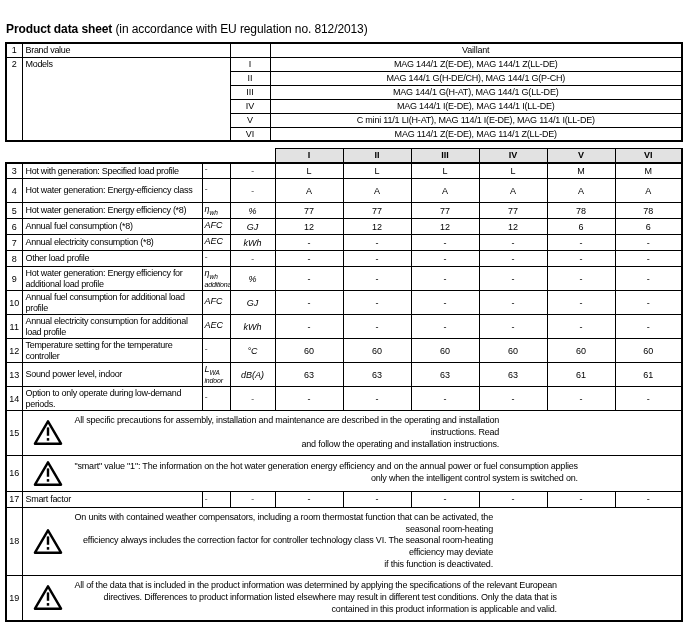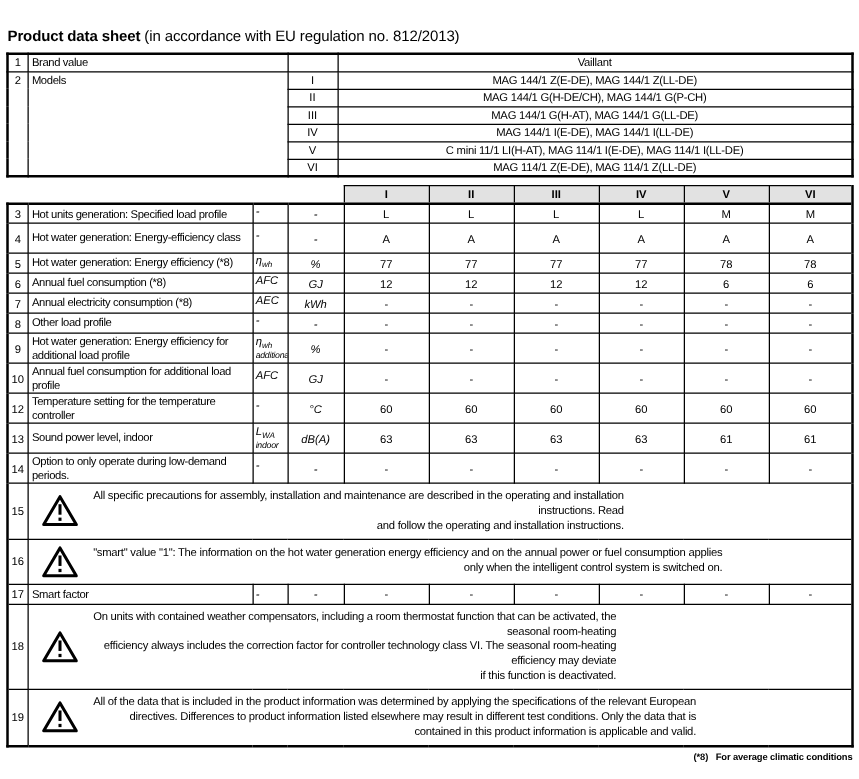--- a/index.html
+++ b/index.html
@@ -119,21 +119,21 @@
       <td class="band">I</td>
       <td class="band">II</td>
       <td class="band">III</td>
       <td class="band">IV</td>
       <td class="band">V</td>
       <td class="band br">VI</td>
     </tr>
 
     <tr class="rh1">
       <td class="c-num bl bt">3</td>
-      <td class="c-label bt">Hot units generation: Specified load profile</td>
+      <td class="c-label bt">Hot with generation: Specified load profile</td>
       <td class="c-sym bt"><span>-</span><sub class="sym-sub"></sub><span class="sym-l2"></span></td>
       <td class="c-unit bt">-</td>
       <td class="c-val bt">L</td>
       <td class="c-val bt">L</td>
       <td class="c-val bt">L</td>
       <td class="c-val bt">L</td>
       <td class="c-val bt">M</td>
       <td class="c-val bt br">M</td>
     </tr>
 
@@ -221,20 +221,32 @@
       <td class="c-sym"><span>AFC</span><sub class="sym-sub"></sub><span class="sym-l2"></span></td>
       <td class="c-unit">GJ</td>
       <td class="c-val">-</td>
       <td class="c-val">-</td>
       <td class="c-val">-</td>
       <td class="c-val">-</td>
       <td class="c-val">-</td>
       <td class="c-val br">-</td>
     </tr>
 
+    <tr class="rh2">
+      <td class="c-num bl">11</td>
+      <td class="c-label">Annual electricity consumption for additional load profile</td>
+      <td class="c-sym"><span>AEC</span><sub class="sym-sub"></sub><span class="sym-l2"></span></td>
+      <td class="c-unit">kWh</td>
+      <td class="c-val">-</td>
+      <td class="c-val">-</td>
+      <td class="c-val">-</td>
+      <td class="c-val">-</td>
+      <td class="c-val">-</td>
+      <td class="c-val br">-</td>
+    </tr>
 
     <tr class="rh2">
       <td class="c-num bl">12</td>
       <td class="c-label">Temperature setting for the temperature controller</td>
       <td class="c-sym"><span>-</span><sub class="sym-sub"></sub><span class="sym-l2"></span></td>
       <td class="c-unit">°C</td>
       <td class="c-val">60</td>
       <td class="c-val">60</td>
       <td class="c-val">60</td>
       <td class="c-val">60</td>

